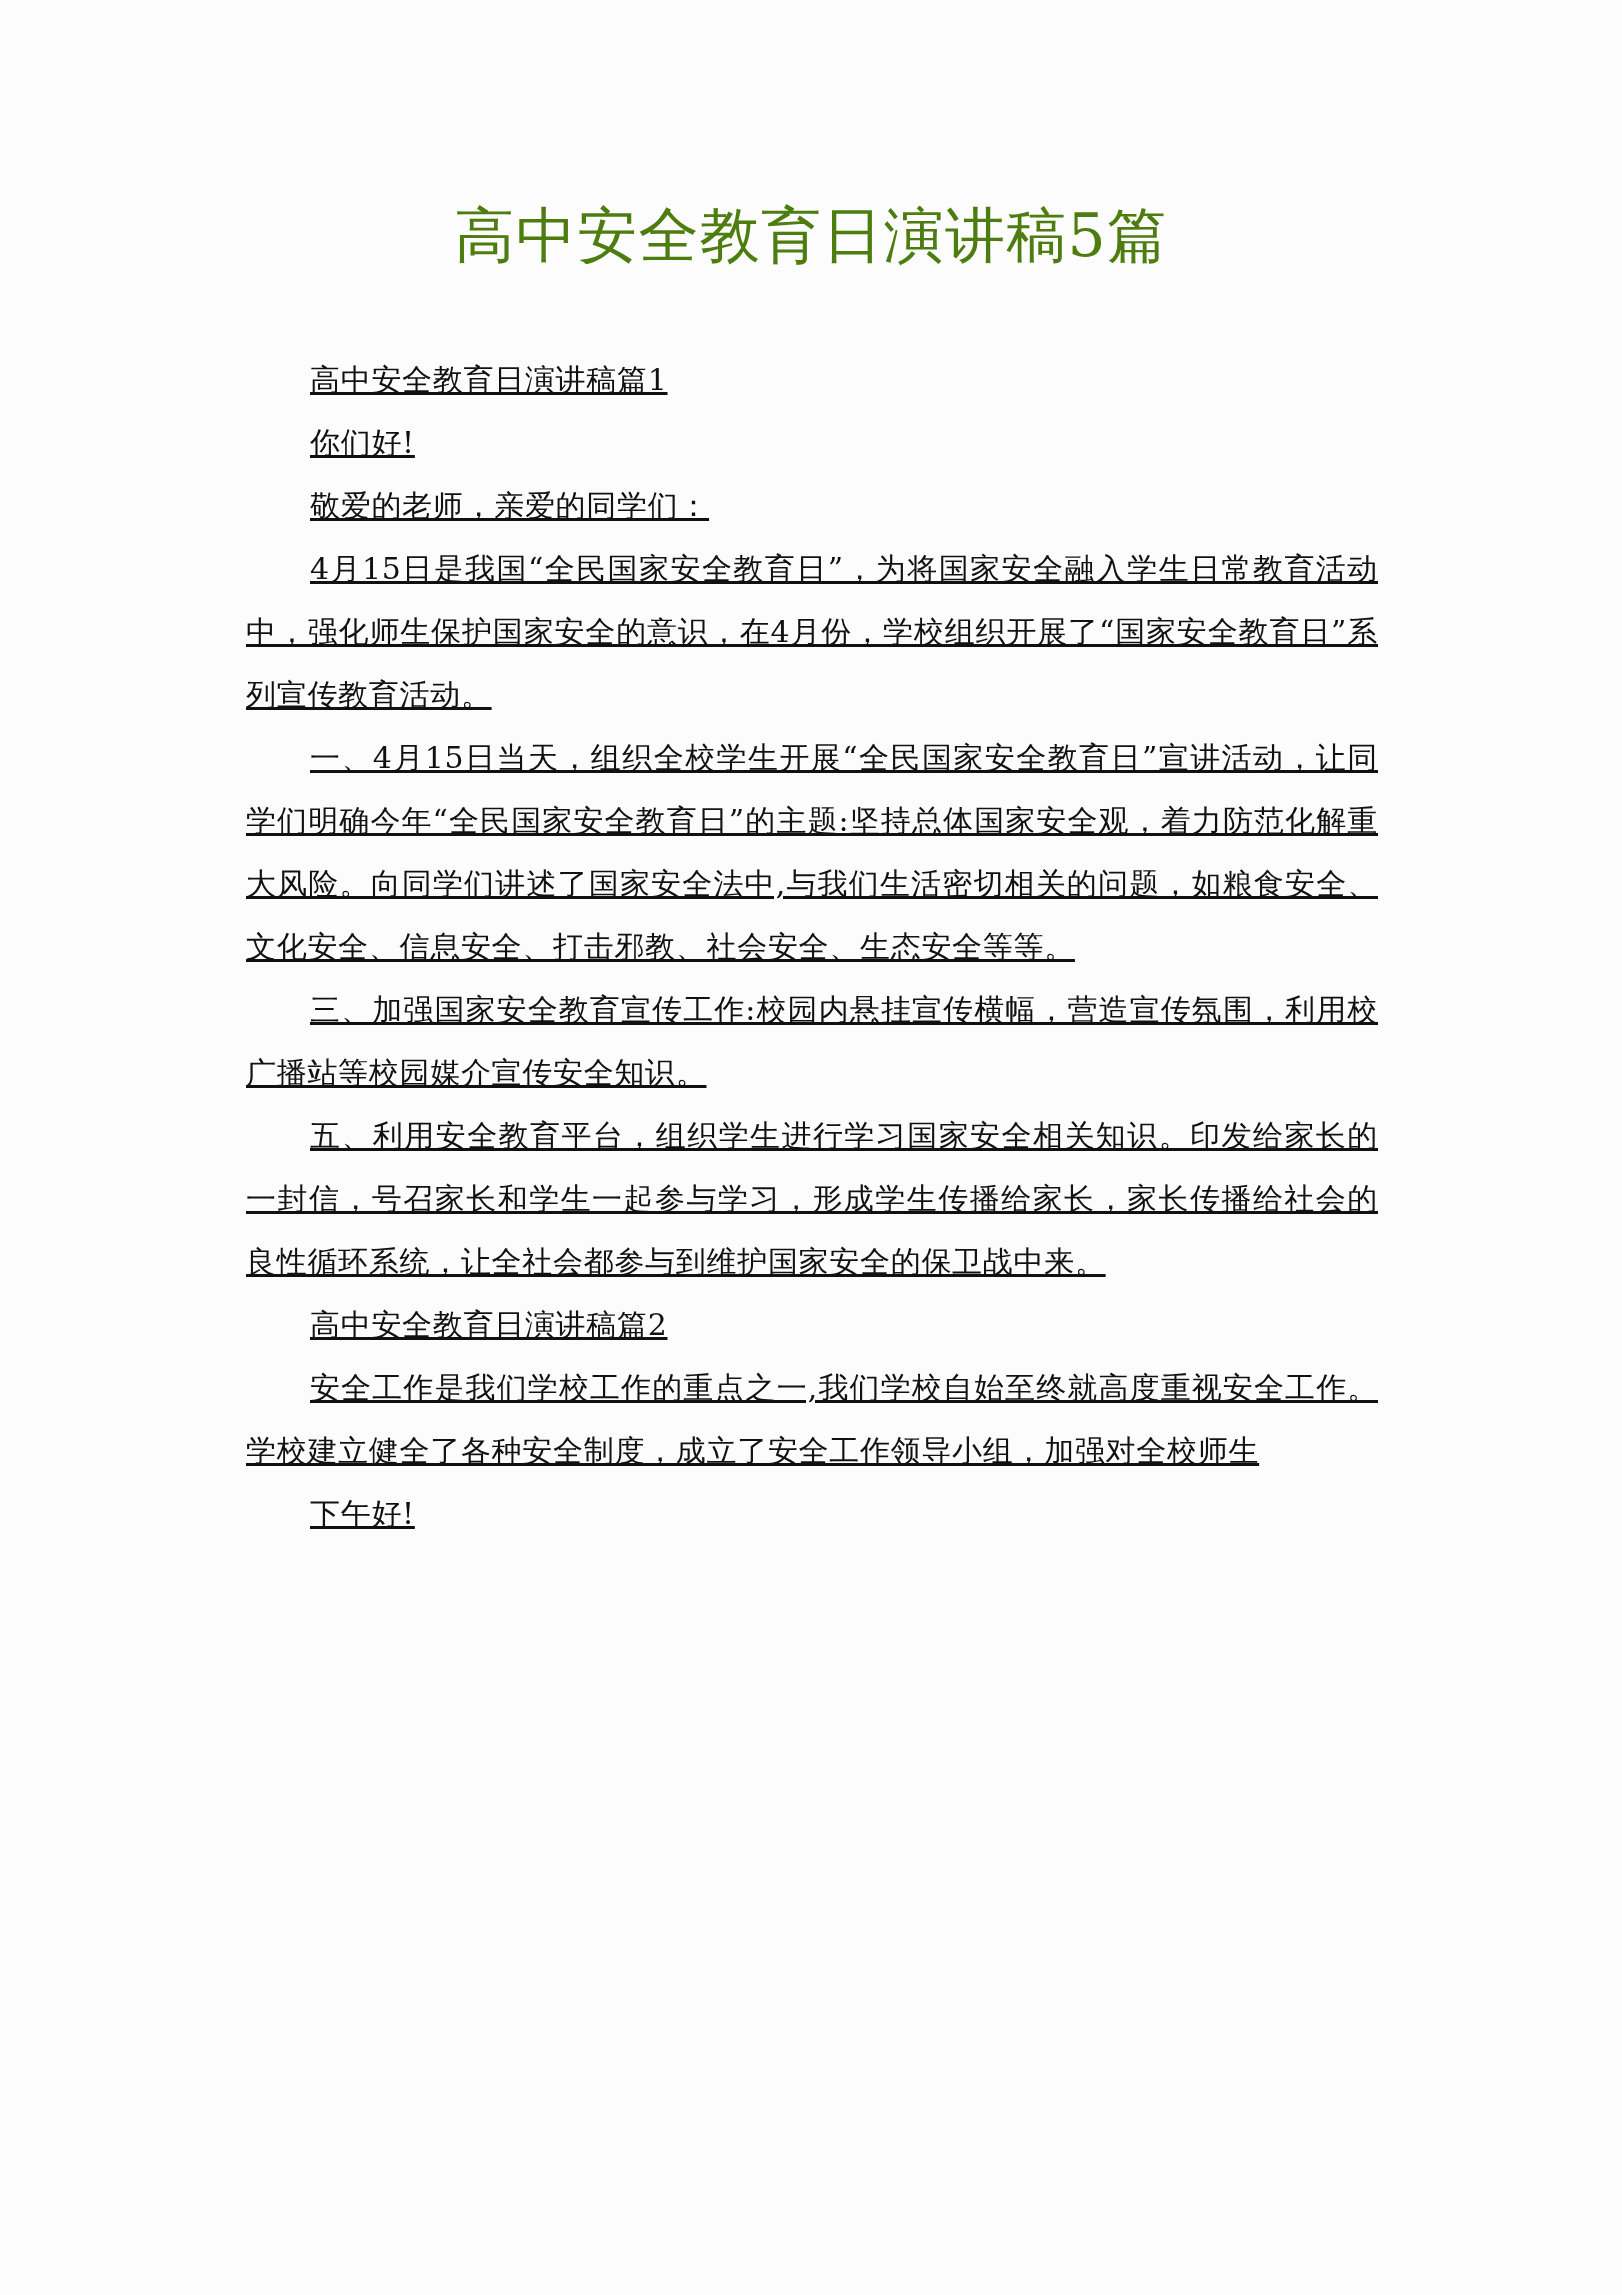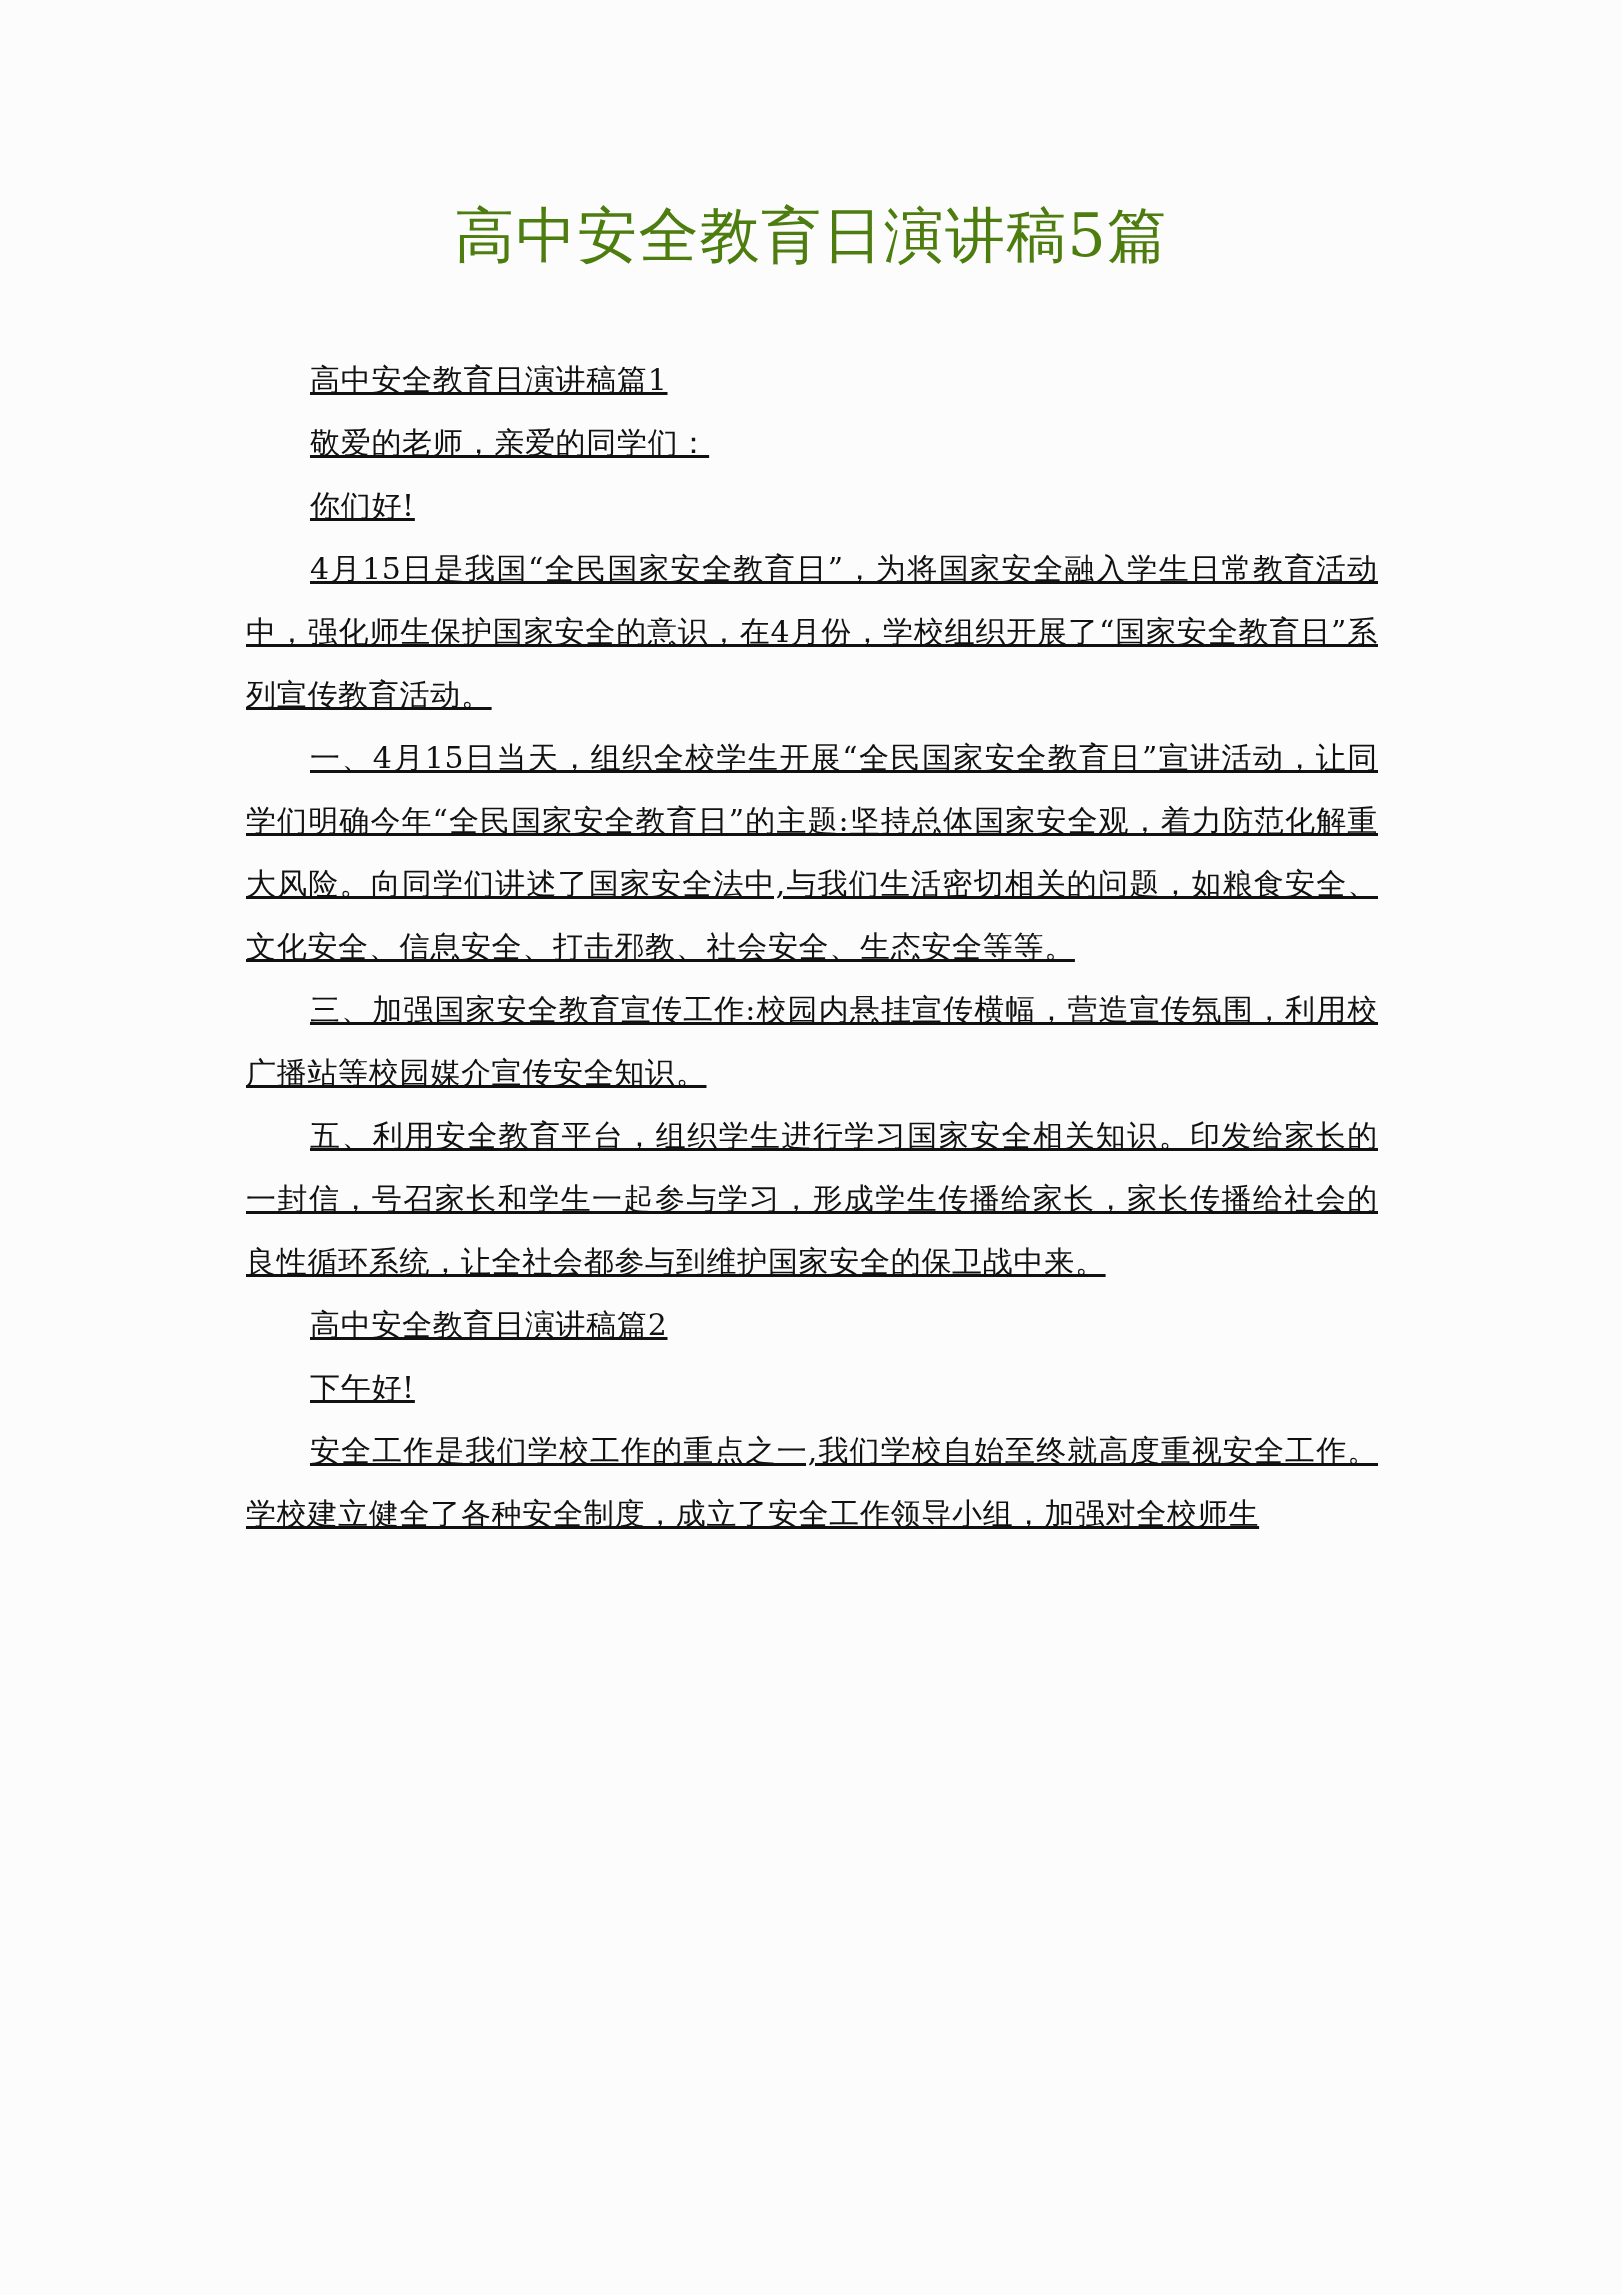--- a/index.html
+++ b/index.html
@@ -63,29 +63,29 @@
 <body>
 
 <div class="page">
 
   <h1 class="doc-title">高中安全教育日演讲稿5篇</h1>
 
   <div class="body">
 
     <section>
       <p class="para lead">高中安全教育日演讲稿篇1</p>
+      <p class="para lead">你们好!</p>
       <p class="para lead">敬爱的老师，亲爱的同学们：</p>
-      <p class="para lead">你们好!</p>
       <p class="para indent">4月15日是我国“全民国家安全教育日”，为将国家安全融入学生日常教育活动中，强化师生保护国家安全的意识，在4月份，学校组织开展了“国家安全教育日”系列宣传教育活动。</p>
       <p class="para indent">一、4月15日当天，组织全校学生开展“全民国家安全教育日”宣讲活动，让同学们明确今年“全民国家安全教育日”的主题:坚持总体国家安全观，着力防范化解重大风险。向同学们讲述了国家安全法中,与我们生活密切相关的问题，如粮食安全、文化安全、信息安全、打击邪教、社会安全、生态安全等等。</p>
       <p class="para indent">三、加强国家安全教育宣传工作:校园内悬挂宣传横幅，营造宣传氛围，利用校广播站等校园媒介宣传安全知识。</p>
       <p class="para indent">五、利用安全教育平台，组织学生进行学习国家安全相关知识。印发给家长的一封信，号召家长和学生一起参与学习，形成学生传播给家长，家长传播给社会的良性循环系统，让全社会都参与到维护国家安全的保卫战中来。</p>
     </section>
 
     <section>
       <p class="para lead">高中安全教育日演讲稿篇2</p>
+      <p class="para indent">安全工作是我们学校工作的重点之一,我们学校自始至终就高度重视安全工作。学校建立健全了各种安全制度，成立了安全工作领导小组，加强对全校师生</p>
       <p class="para lead">下午好!</p>
-      <p class="para indent">安全工作是我们学校工作的重点之一,我们学校自始至终就高度重视安全工作。学校建立健全了各种安全制度，成立了安全工作领导小组，加强对全校师生</p>
     </section>
 
   </div>
 </div>
 
 
 </body></html>

